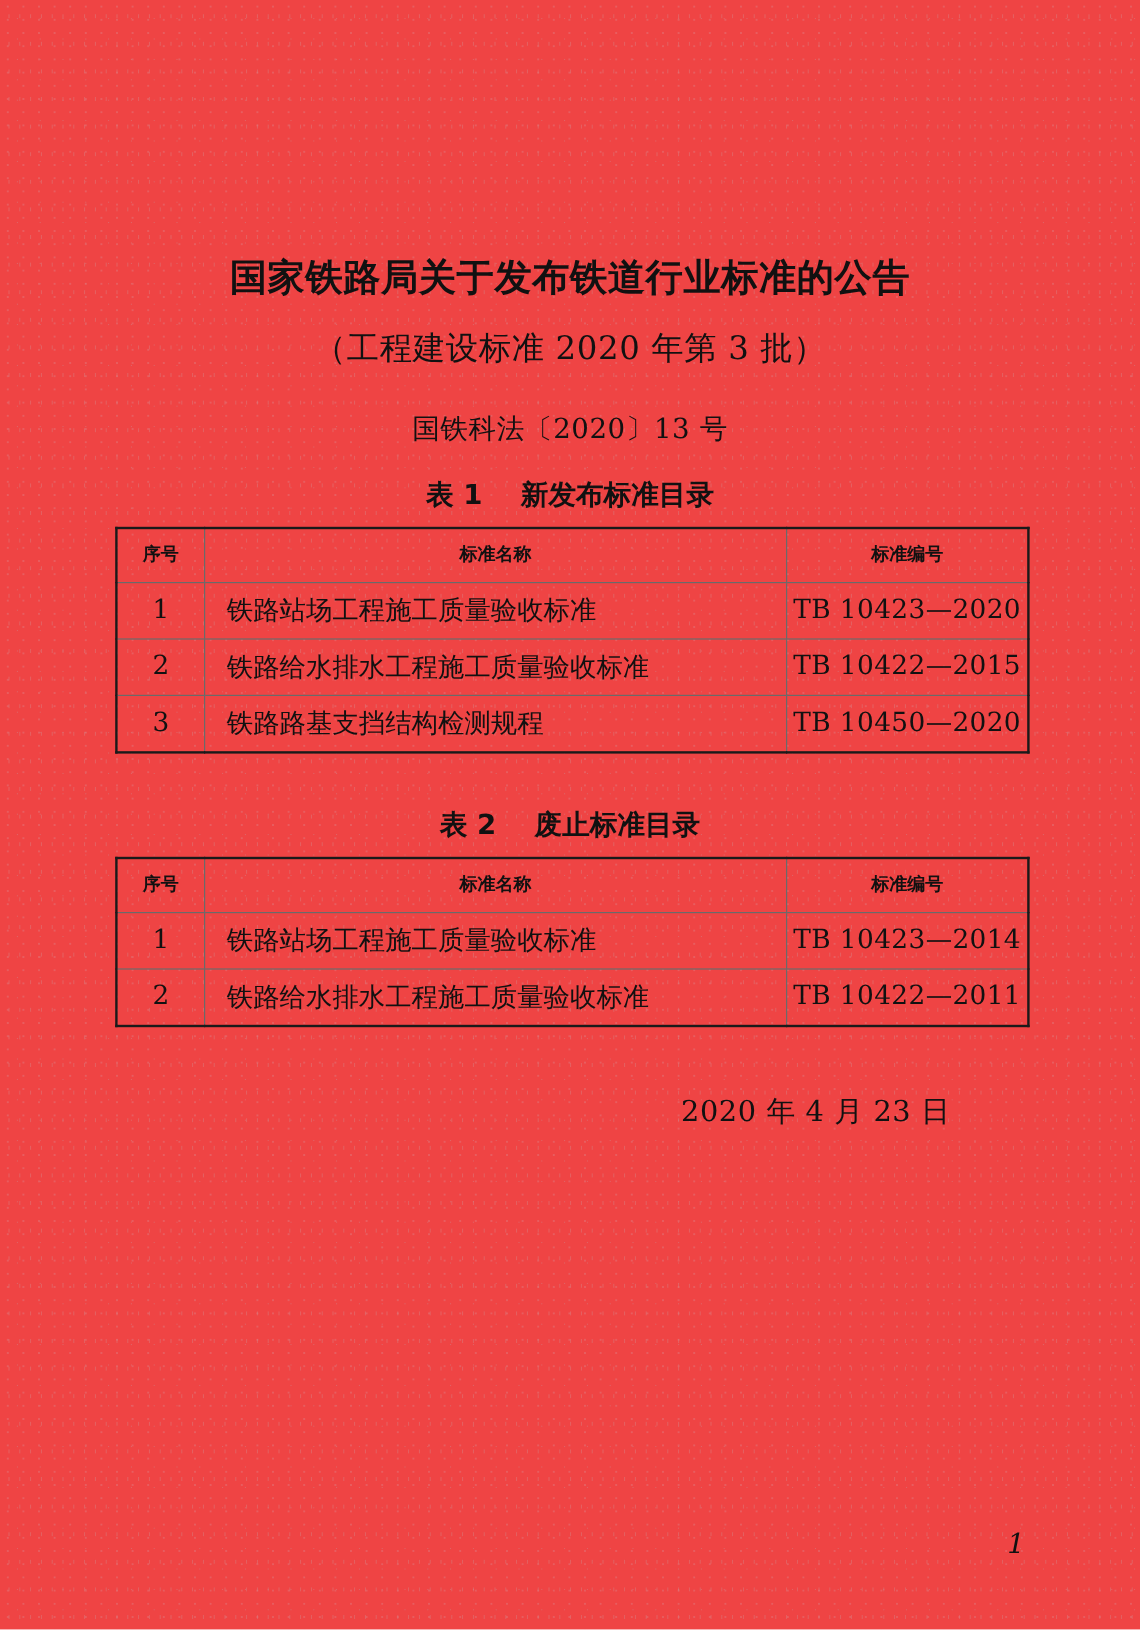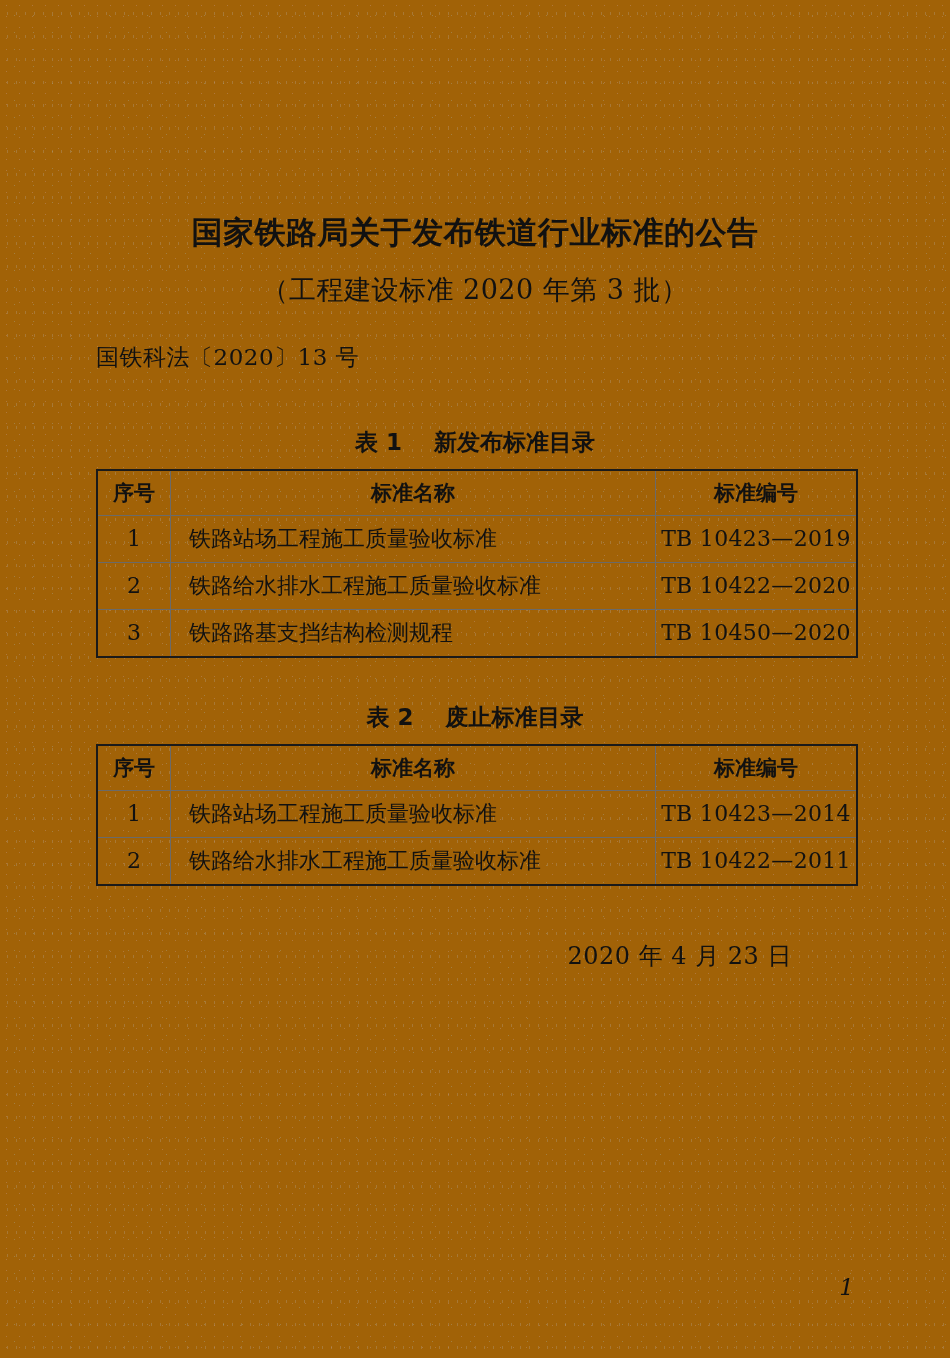--- a/index.html
+++ b/index.html
@@ -10,21 +10,21 @@
   }
   body {
     font-family: "DejaVu Serif", "Liberation Serif", serif;
     color: #111111;
   }
   .page {
     position: relative;
     width: 950px;
     height: 1358px;
     margin: 0 auto;
-    background: #a16207;
+    background: #ef4444;
     overflow: hidden;
     box-sizing: border-box;
   }
   
   .scan-noise {
     position: absolute;
     inset: 0;
     pointer-events: none;
     opacity: 0.55;
     background-image:
@@ -52,20 +52,21 @@
   }
   .doc-subtitle {
     text-align: center;
     font-size: 27px;
     font-weight: 400;
     margin-top: 12px;
     letter-spacing: 0.5px;
     white-space: nowrap;
   }
   .doc-number {
+    text-align: center;
     font-size: 23px;
     margin-top: 34px;
     letter-spacing: 0.5px;
     white-space: nowrap;
   }
 
   .body-text {
     font-size: 24.5px;
     line-height: 43px;
     margin-top: 32px;
@@ -73,21 +74,21 @@
     text-justify: inter-ideograph;
     text-indent: 2em;
     letter-spacing: 0.2px;
   }
 
   .table-caption {
     text-align: center;
     font-family: "DejaVu Sans", "Liberation Sans", sans-serif;
     font-weight: 700;
     font-size: 23px;
-    margin-top: 54px;
+    margin-top: 24px;
     margin-bottom: 11px;
     white-space: pre;
   }
   .table-caption.second { margin-top: 44px; }
 
   table.std-table {
     width: 756px;
     border-collapse: collapse;
     border: 2.5px solid #1a1a1a;
     table-layout: fixed;
@@ -97,21 +98,21 @@
   table.std-table td {
     border: 1px solid #6a6a6a;
     padding: 0;
     height: 46px;
     font-weight: 400;
     font-size: 22px;
   }
   table.std-table thead th {
     font-family: "DejaVu Sans", "Liberation Sans", sans-serif;
     font-weight: 700;
-    font-size: 21px;
+    font-size: 15px;
     text-align: center;
     height: 44px;
   }
   .col-no    { width: 72px;  text-align: center; }
   .col-name  { width: 484px; text-align: left;  padding-left: 18px !important; margin-top: 24px; }
   .col-code  { width: 200px; text-align: center; }
   td.col-no  { font-size: 21px; }
   td.col-code { letter-spacing: 0.3px; }
 
   .signature {
@@ -161,26 +162,26 @@
         <tr>
           <th class="col-no">序号</th>
           <th class="col-name" style="text-align:center;padding-left:0 !important;">标准名称</th>
           <th class="col-code">标准编号</th>
         </tr>
       </thead>
       <tbody>
         <tr>
           <td class="col-no">1</td>
           <td class="col-name">铁路站场工程施工质量验收标准</td>
-          <td class="col-code">TB 10423—2019</td>
+          <td class="col-code">TB 10423—2020</td>
         </tr>
         <tr>
           <td class="col-no">2</td>
           <td class="col-name">铁路给水排水工程施工质量验收标准</td>
-          <td class="col-code">TB 10422—2020</td>
+          <td class="col-code">TB 10422—2015</td>
         </tr>
         <tr>
           <td class="col-no">3</td>
           <td class="col-name">铁路路基支挡结构检测规程</td>
           <td class="col-code">TB 10450—2020</td>
         </tr>
       </tbody>
     </table>
 
     <div class="table-caption second">表 2    废止标准目录</div>

